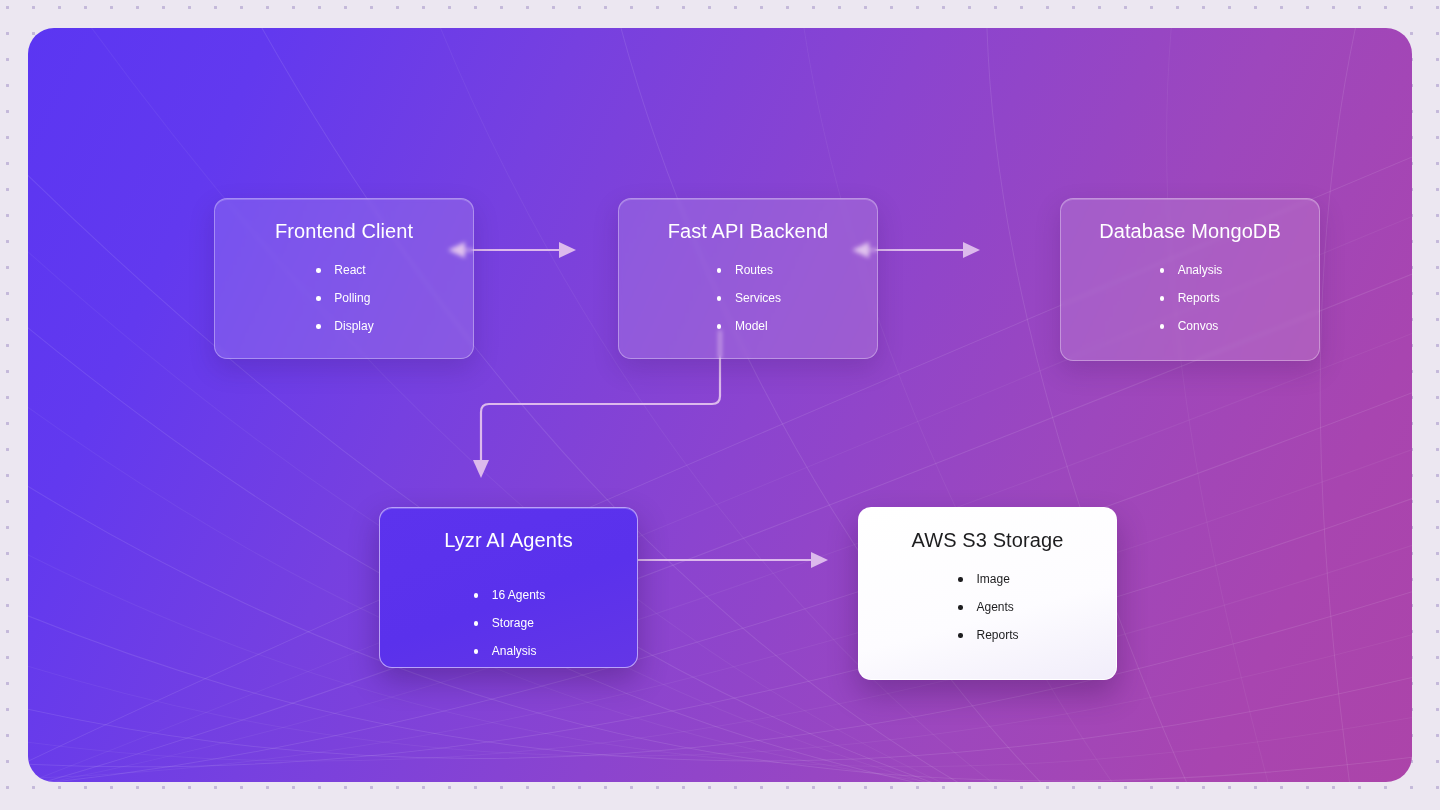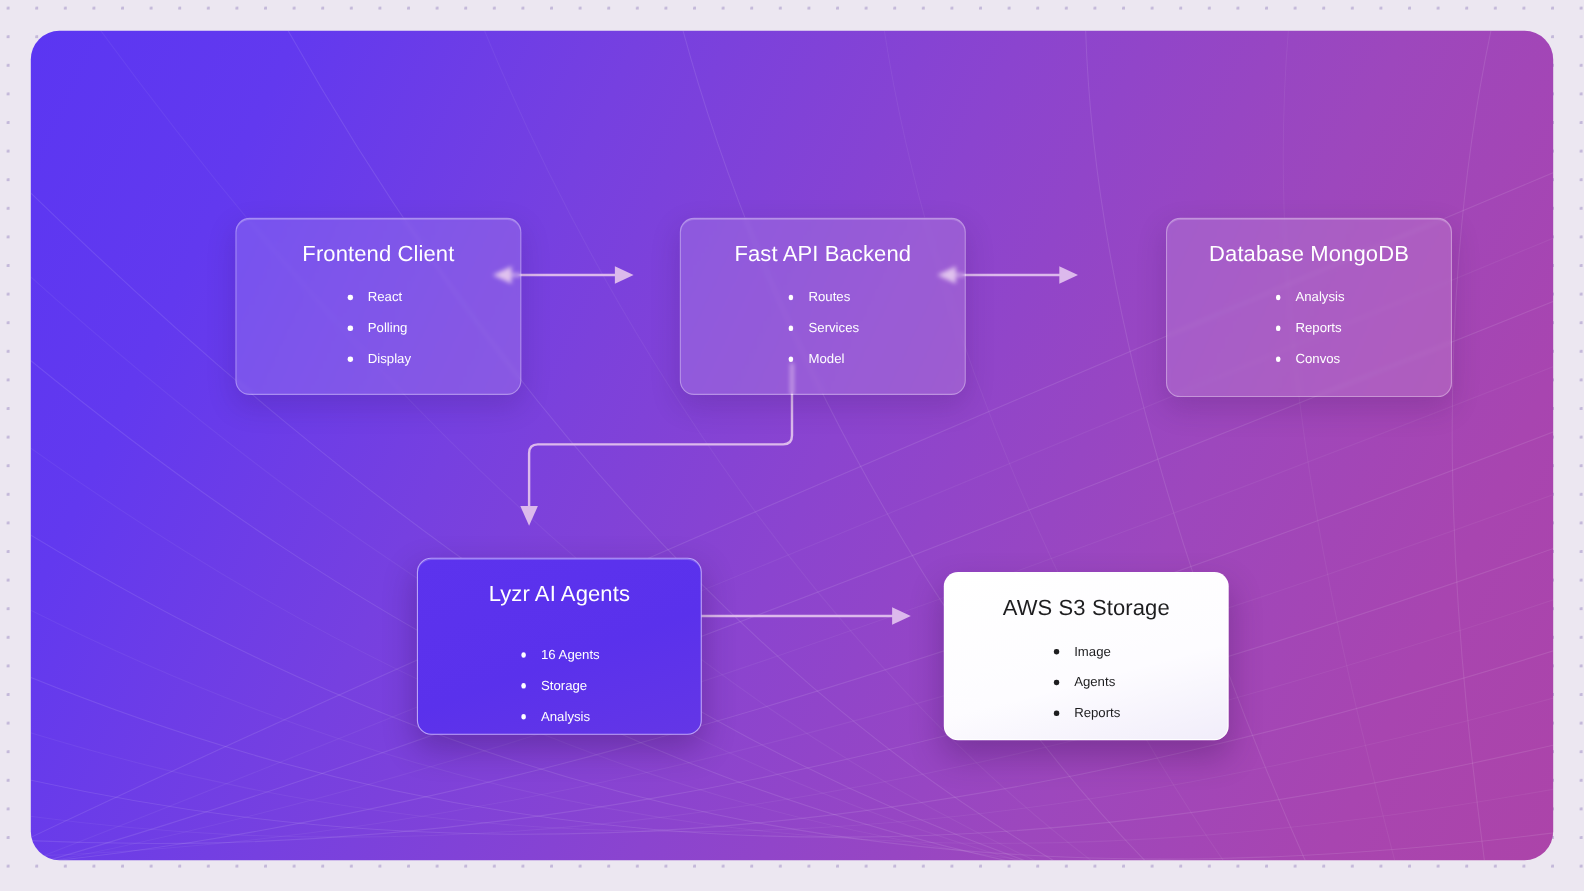--- a/index.html
+++ b/index.html
@@ -140,21 +140,21 @@
     border-radius: 50%;
     background: #ffffff;
   }
   .node-card.light .node-item .bullet { background: #1d1d1f; }
 
   
   #card-frontend  { left: 186px; top: 170px; width: 260px; height: 161px; }
   #card-backend   { left: 590px; top: 170px; width: 260px; height: 161px; }
   #card-database  { left: 1032px; top: 170px; width: 260px; height: 163px; }
   #card-agents    { left: 351px; top: 479px; width: 259px; height: 161px; gap: 16px; }
-  #card-storage   { left: 830px; top: 492px; width: 259px; height: 153px; }
+  #card-storage   { left: 830px; top: 479px; width: 259px; height: 173px; }
 </style>
 </head>
 <body>
 
 <div id="page-backdrop"></div>
 
 <div id="diagram-panel">
 
   <div class="mesh-layer">
     <svg viewBox="0 0 1660 900" preserveAspectRatio="none" aria-hidden="true">

